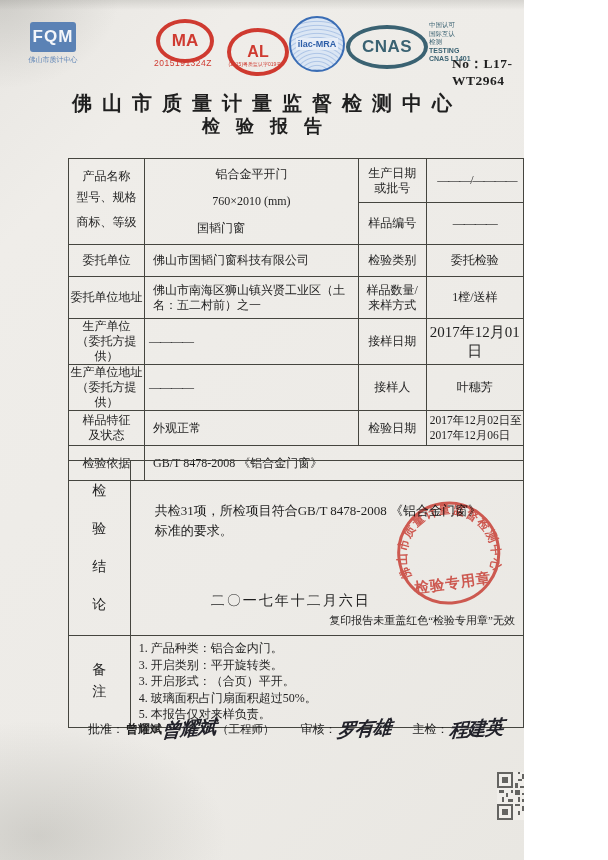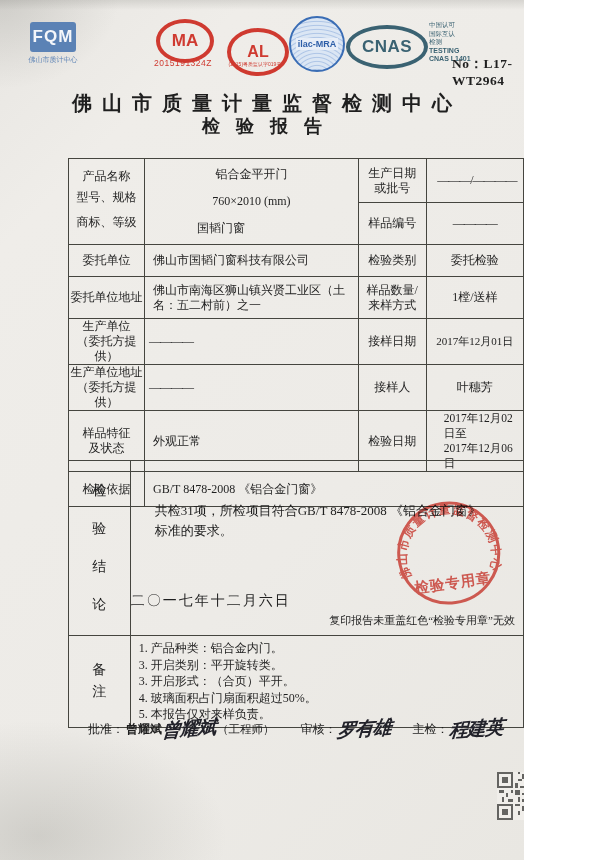--- a/index.html
+++ b/index.html
@@ -61,21 +61,21 @@
   .addr{line-height:15px;padding:2px 4px 2px 8px;}
   .prod-line{text-align:center;line-height:27px;}
   .prod-line.brand{text-align:left;padding-left:52px;}
   .vert{display:flex;flex-direction:column;align-items:center;height:100%;}
   .vert-spread{justify-content:space-evenly;}
   .vert-center{justify-content:center;gap:4px;}
   .vert span{font-size:14px;}
   .concl-cell{vertical-align:top;}
   .concl-inner{display:flex;flex-direction:column;height:173px;}
   .concl-text{padding:40px 30px 0 24px;font-size:13px;line-height:20px;}
-  .concl-date{margin-top:auto;text-align:left;padding-right:72px;font-size:14px;letter-spacing:2px;font-family:Liberation Serif, serif;}
+  .concl-date{margin-top:auto;text-align:center;padding-right:72px;font-size:14px;letter-spacing:2px;font-family:Liberation Serif, serif;}
   .concl-note{text-align:right;padding:3px 8px 6px 0;font-size:11px;}
   .remarks{padding:4px 6px 4px 8px;}
   .remarks div{line-height:16.5px;font-size:12px;}
 
   .footer{position:absolute;left:88px;top:716px;width:460px;display:flex;align-items:center;font-size:12px;}
   .sig{font-style:italic;font-weight:bold;font-size:19px;transform:rotate(-4deg) skewX(-8deg);
     letter-spacing:-1px;color:#22222a;white-space:nowrap;}
   .fname{font-weight:bold;margin-left:2px;}
   .ftitle{font-size:11.5px;margin-left:1px;font-family:Liberation Mono, monospace;}
   .fgap1{width:26px;}.fgap2{width:22px;}
@@ -161,39 +161,39 @@
       </td>
       <td class="val-c">1樘/送样</td>
     </tr>
     <tr style="height:34px">
       <td class="lab">
         <div>生产单位</div>
         <div>（委托方提供）</div>
       </td>
       <td class="dash-l">————</td>
       <td class="lab">接样日期</td>
-      <td class="val-c" style="font-size:11px">2017年12月01日</td>
+      <td class="val-c" style="font-size:15px">2017年12月01日</td>
     </tr>
     <tr style="height:38px">
       <td class="lab">
         <div>生产单位地址</div>
         <div>（委托方提供）</div>
       </td>
       <td class="dash-l">————</td>
       <td class="lab">接样人</td>
       <td class="val-c">叶穗芳</td>
     </tr>
     <tr style="height:35px">
       <td class="lab">
         <div>样品特征</div>
         <div>及状态</div>
       </td>
       <td class="val-l">外观正常</td>
       <td class="lab">检验日期</td>
-      <td style="font-size:11.5px;padding-left:17px">
+      <td style="font-size:11.5px;padding-left:3px">
         <div>2017年12月02日至</div>
         <div>2017年12月06日</div>
       </td>
     </tr>
     <tr style="height:35px">
       <td class="lab">检验依据</td>
       <td colspan="3" class="val-l">GB/T 8478-2008 《铝合金门窗》</td>
     </tr>
   </tbody>
     </table>

